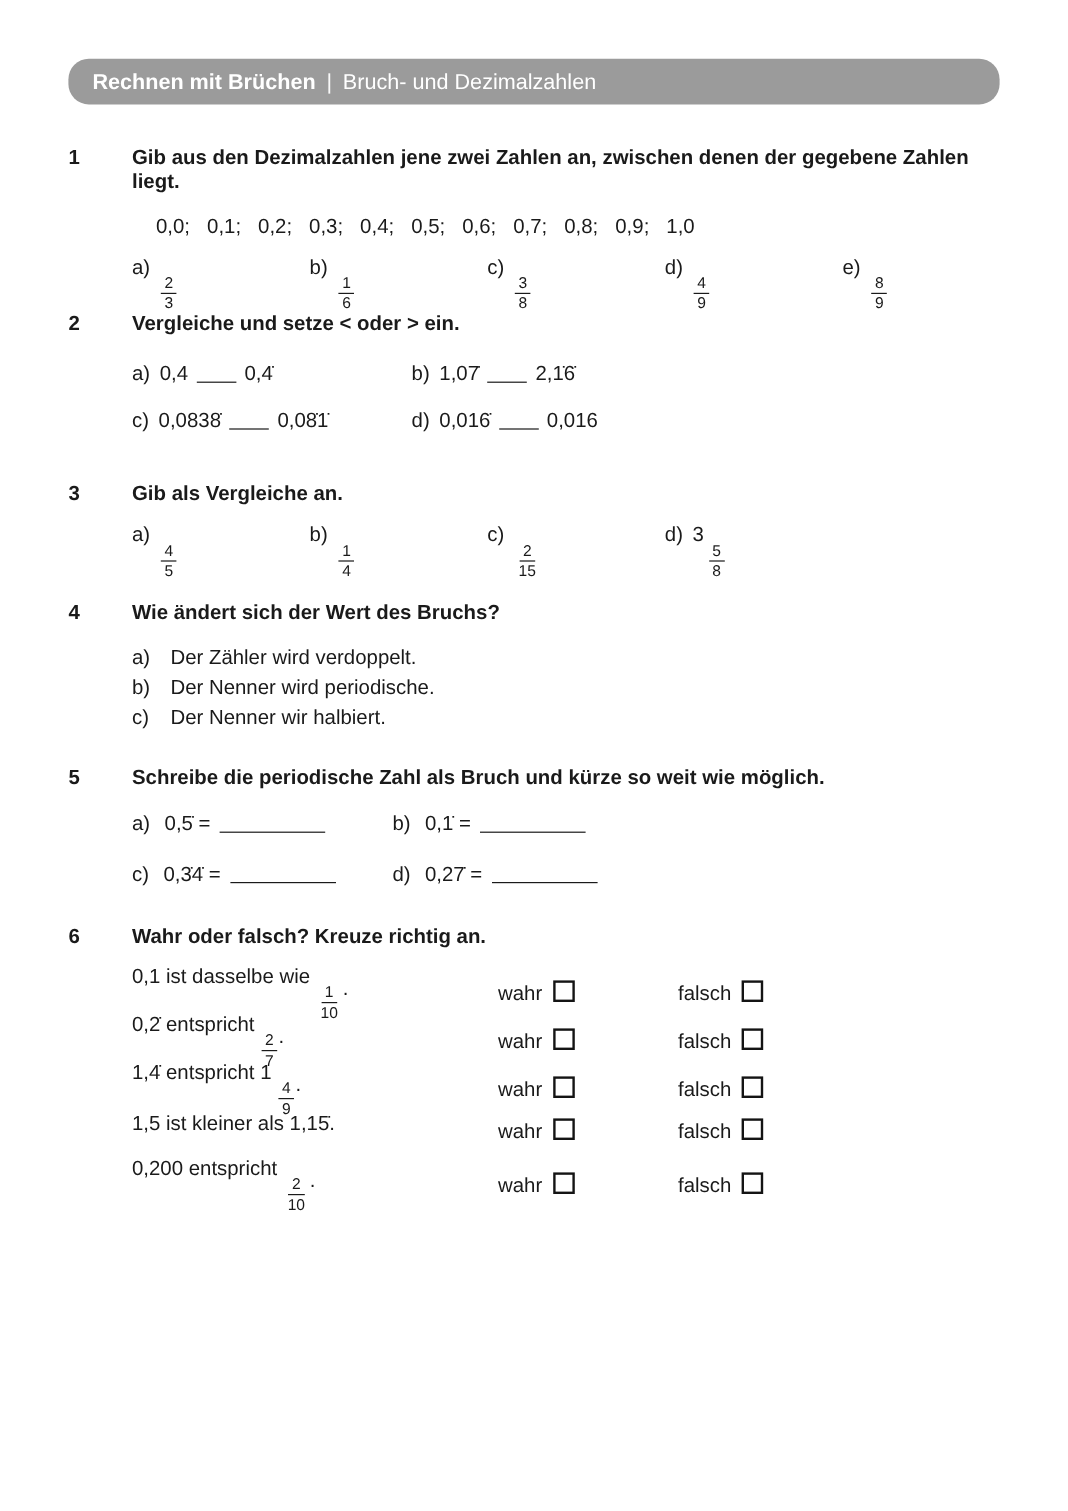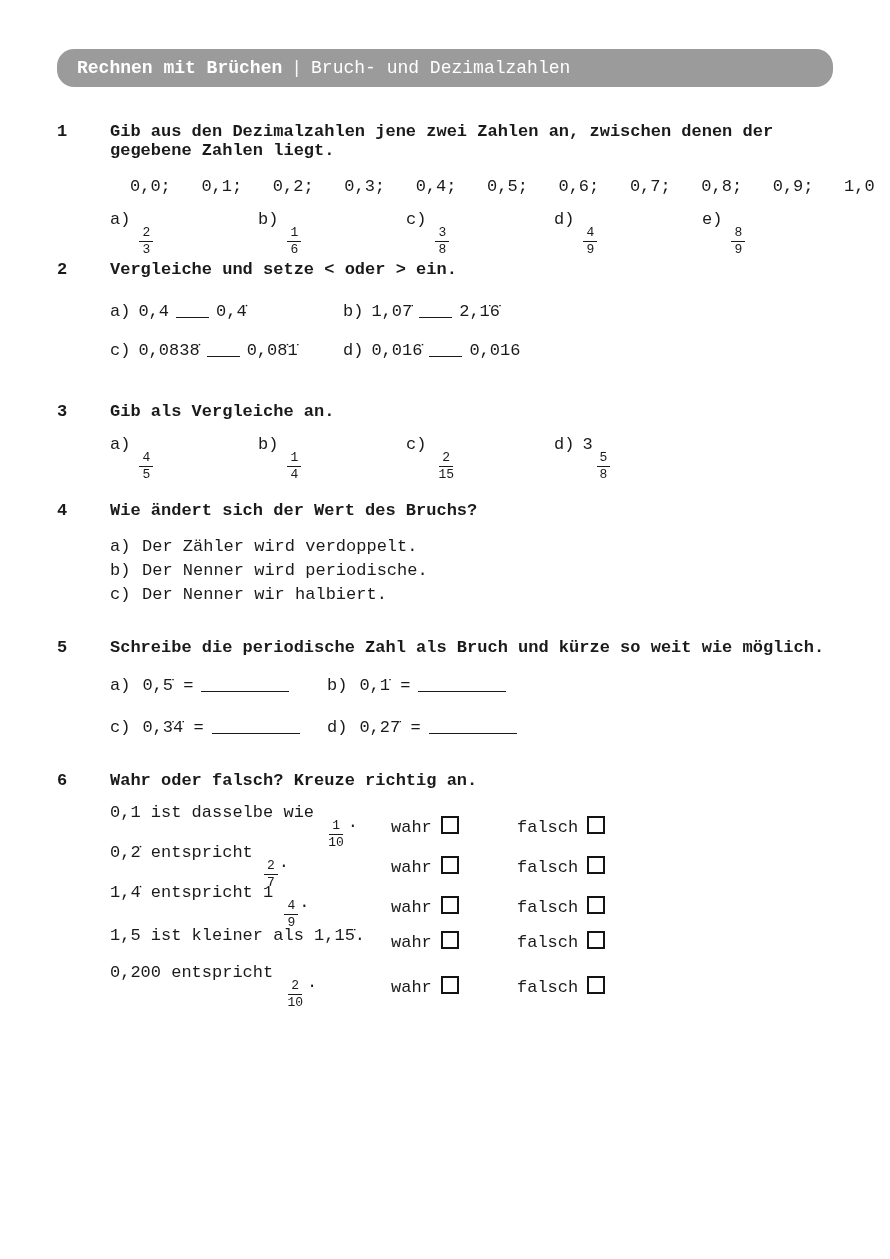--- a/index.html
+++ b/index.html
@@ -1,18 +1,18 @@
 <!DOCTYPE html>
 <html><head>
 <meta charset="utf-8">
 <style>
   html,body{margin:0;padding:0;background:#fff;}
   .page{
     position:relative;width:890px;height:1114px;background:#ffffff;
-    font-family:Liberation Mono, monospace;color:#1a1a1a;font-size:17px;
+    font-family:Liberation Sans, sans-serif;color:#1a1a1a;font-size:17px;
     overflow:hidden;
   }
   
   .header-bar{
     position:absolute;left:57px;top:49px;width:776px;height:38px;
     background:#9b9b9b;border-radius:17px;
     display:flex;align-items:center;padding:0 20px;box-sizing:border-box;
     color:#ffffff;font-size:18px;white-space:nowrap;
   }
   .hb{font-weight:bold;}
@@ -37,21 +37,21 @@
         vertical-align:-0.95em;font-size:13px;line-height:1.2;margin:0 1px;}
   .fnum{padding:0 3px;border-bottom:1.2px solid #1a1a1a;text-align:center;}
   .fden{padding:0 3px;text-align:center;}
   .whole{margin-right:3px;}
   .whole:empty{display:none;margin:0;}
   .suffix{vertical-align:-0.6em;}
   
   .blank-s{display:inline-block;width:33px;height:12px;border-bottom:1.6px solid #1a1a1a;margin:0 7px;vertical-align:-2px;}
   .blank-l{display:inline-block;width:88px;height:12px;border-bottom:1.6px solid #1a1a1a;margin:0 0 0 8px;vertical-align:-2px;}
   
-  .tf-row{display:grid;grid-template-columns:281px 126px auto;align-items:center;height:36px;margin-top:4px;}
+  .tf-row{display:grid;grid-template-columns:281px 126px auto;align-items:center;height:36px;margin-top:4px;gap:24px;}
   .tf-first{margin-top:13px;}
   .checkbox{display:inline-block;width:14px;height:14px;border:2px solid #141414;margin-left:9px;vertical-align:-2px;background:#fff;}
   
   .footer-line{position:absolute;left:57px;top:1179px;width:776px;height:3px;background:#9b9b9b;}
   .logo{position:absolute;left:44px;top:1186px;width:62px;height:64px;}
   .footer-text{position:absolute;left:110px;top:1190px;font-size:11.5px;line-height:17px;color:#1f1f1f;width:620px;}
   .page-num{position:absolute;left:818px;top:1195px;width:20px;text-align:right;font-weight:bold;font-size:16px;}
 </style>
 </head>
 <body>

